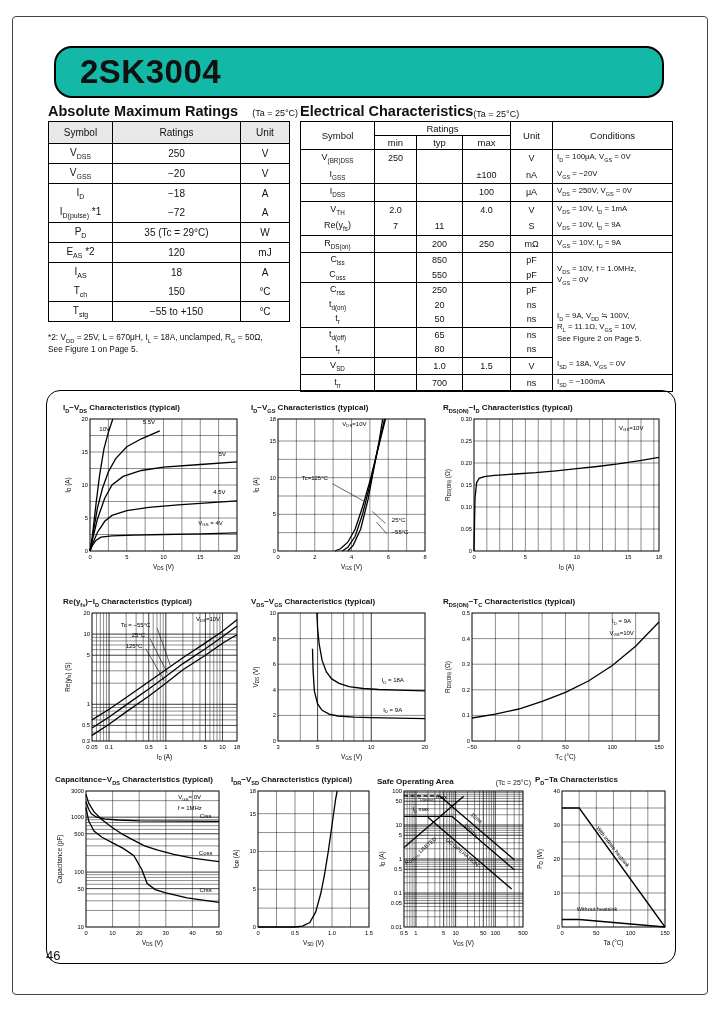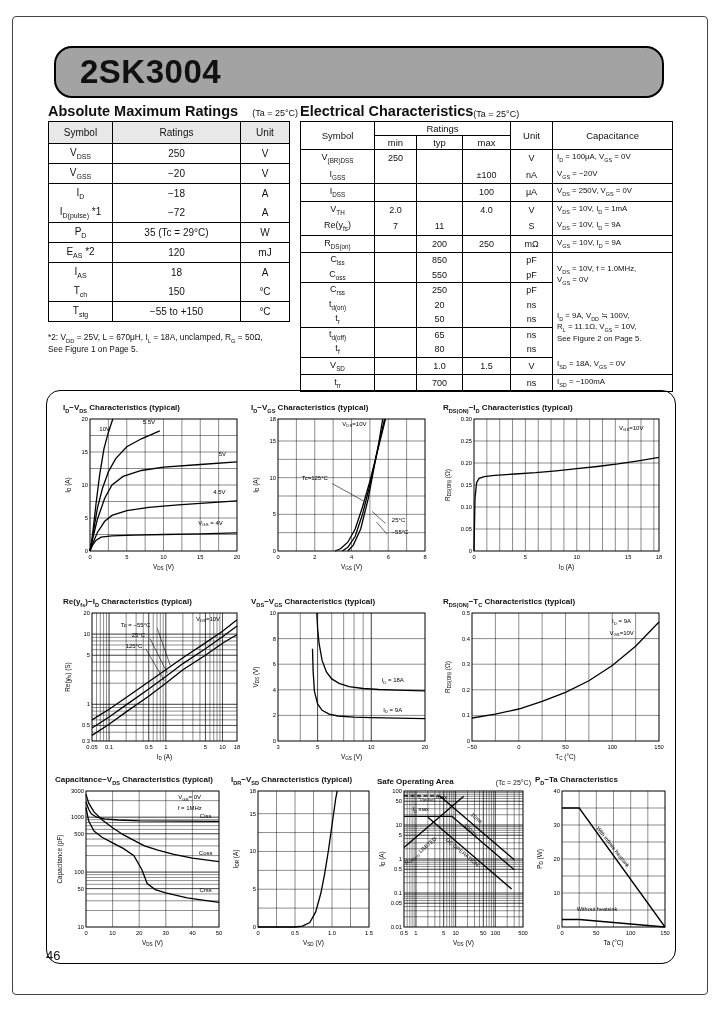--- a/index.html
+++ b/index.html
@@ -1,21 +1,21 @@
 <!DOCTYPE html>
 <html><head>
 <meta charset="utf-8">
 <style>
   html,body{margin:0;padding:0}
   body{width:720px;height:1012px;background:#fff;position:relative;
        font-family:"Liberation Sans",sans-serif;color:#111;overflow:hidden}
   .page-frame{position:absolute;left:12px;top:16px;width:694px;height:977px;
        border:1px solid #444;border-radius:4px}
   .header-box{position:absolute;left:54px;top:46px;width:610px;height:52px;
-       background:#a3a3a3;border:2px solid #000;border-radius:18px;
+       background:#14b8a6;border:2px solid #000;border-radius:18px;
        display:flex;align-items:center;justify-content:space-between;
        padding:0 24px;box-sizing:border-box}
   .part-number{font-size:33px;font-weight:bold;letter-spacing:.5px}
   .header-right{font-size:16px}
   .sec-title{position:absolute;font-weight:bold;font-size:14.5px;white-space:nowrap}
   .ta-note{font-weight:normal;font-size:9px}
   table{border-collapse:collapse;table-layout:fixed}
   .amr{position:absolute;left:48px;top:121px;width:241px;border:1.5px solid #000}
   .amr th{background:#e8e8e8;font-weight:normal;font-size:10px;border:1px solid #000;height:19px}
   .amr td{border-left:1px solid #000;border-right:1px solid #000;font-size:10px;
@@ -124,21 +124,21 @@
       <col style="width:46px">
       <col style="width:48px">
       <col style="width:42px">
       <col style="width:120px">
     </colgroup>
   <thead>
     <tr>
       <th rowspan="2">Symbol</th>
       <th colspan="3">Ratings</th>
       <th rowspan="2">Unit</th>
-      <th rowspan="2">Capacitance</th>
+      <th rowspan="2">Conditions</th>
     </tr>
     <tr>
       <th>min</th>
       <th>typ</th>
       <th>max</th>
     </tr>
   </thead>
   <tbody id="ec-body">
       <tr>
         <td>V<sub>(BR)DSS</sub></td>

